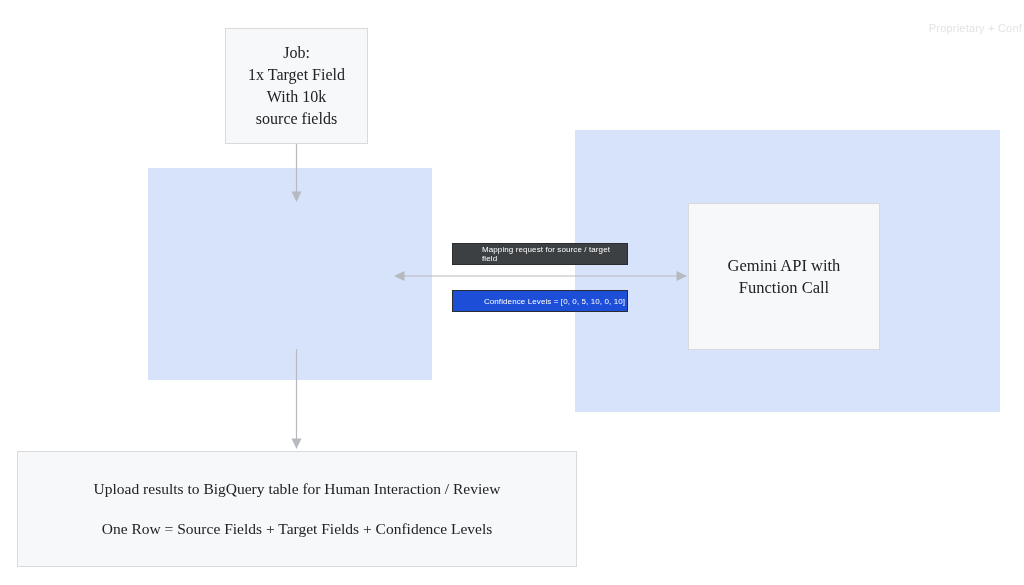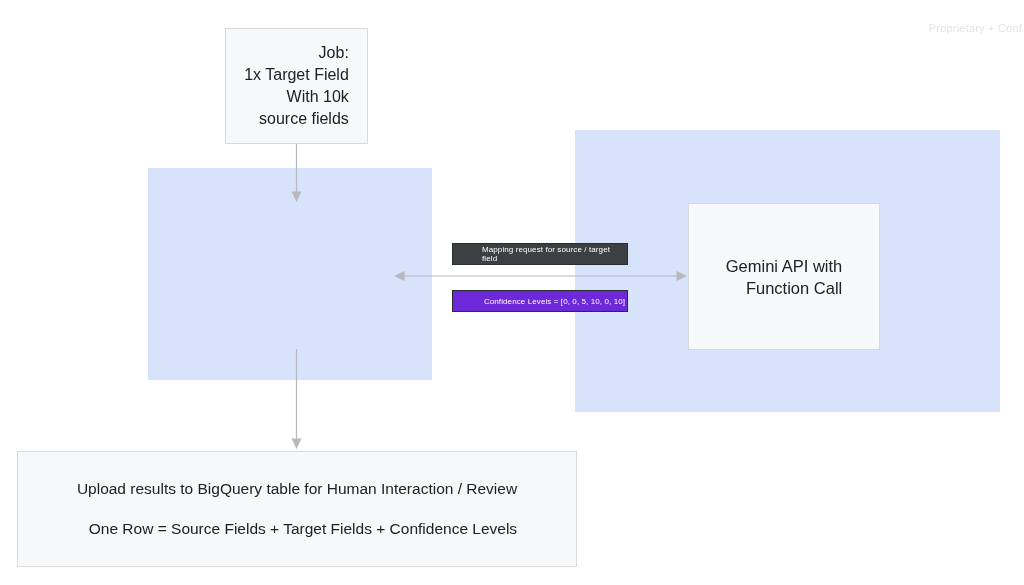--- a/index.html
+++ b/index.html
@@ -21,21 +21,21 @@
   .panel-left  { left: 148px; top: 168px; width: 284px; height: 212px; }
   .panel-right { left: 575px; top: 130px; width: 425px; height: 282px; }
 
   
   .arrows { position: absolute; left: 0; top: 0; width: 1024px; height: 585px;
             z-index: 2; pointer-events: none; }
 
   
   .node { position: absolute; z-index: 3; background: #f7f8f9; border: 1px solid #d9dadc;
           box-sizing: border-box; display: flex; align-items: center; justify-content: center;
-          text-align: right; white-space: pre-line; }
+          text-align: center; white-space: pre-line; font-family: Liberation Serif, serif; }
   .node-job     { left: 225px; top: 28px;  width: 143px; height: 116px;
                   font-size: 16px; line-height: 22px; }
   .node-runner  { left: 202px; top: 202px; width: 190px; height: 147px;
                   font-size: 15.5px; line-height: 21px; }
   .node-gemini  { left: 688px; top: 203px; width: 192px; height: 147px;
                   font-size: 16.5px; line-height: 22px; }
   .node-results { left: 17px;  top: 451px; width: 560px; height: 116px;
                   font-size: 15.5px; line-height: 20px; }
 
   
@@ -79,15 +79,15 @@
 
 
   <div class="node node-gemini">Gemini API with
 Function Call</div>
 
   <div class="node node-results">Upload results to BigQuery table for Human Interaction / Review
 
 One Row = Source Fields + Target Fields + Confidence Levels</div>
 
   <div class="msg msg-request" style="background: rgb(60, 64, 67); color: rgb(255, 255, 255);">Mapping request for source / target field</div>
-  <div class="msg msg-response" style="background: #6d28d9; color: rgb(255, 255, 255);">Confidence Levels = [0, 0, 5, 10, 0, 10]</div>
+  <div class="msg msg-response" style="background: #1d4ed8; color: rgb(255, 255, 255);">Confidence Levels = [0, 0, 5, 10, 0, 10]</div>
 
 </div>
 
 </body></html>

